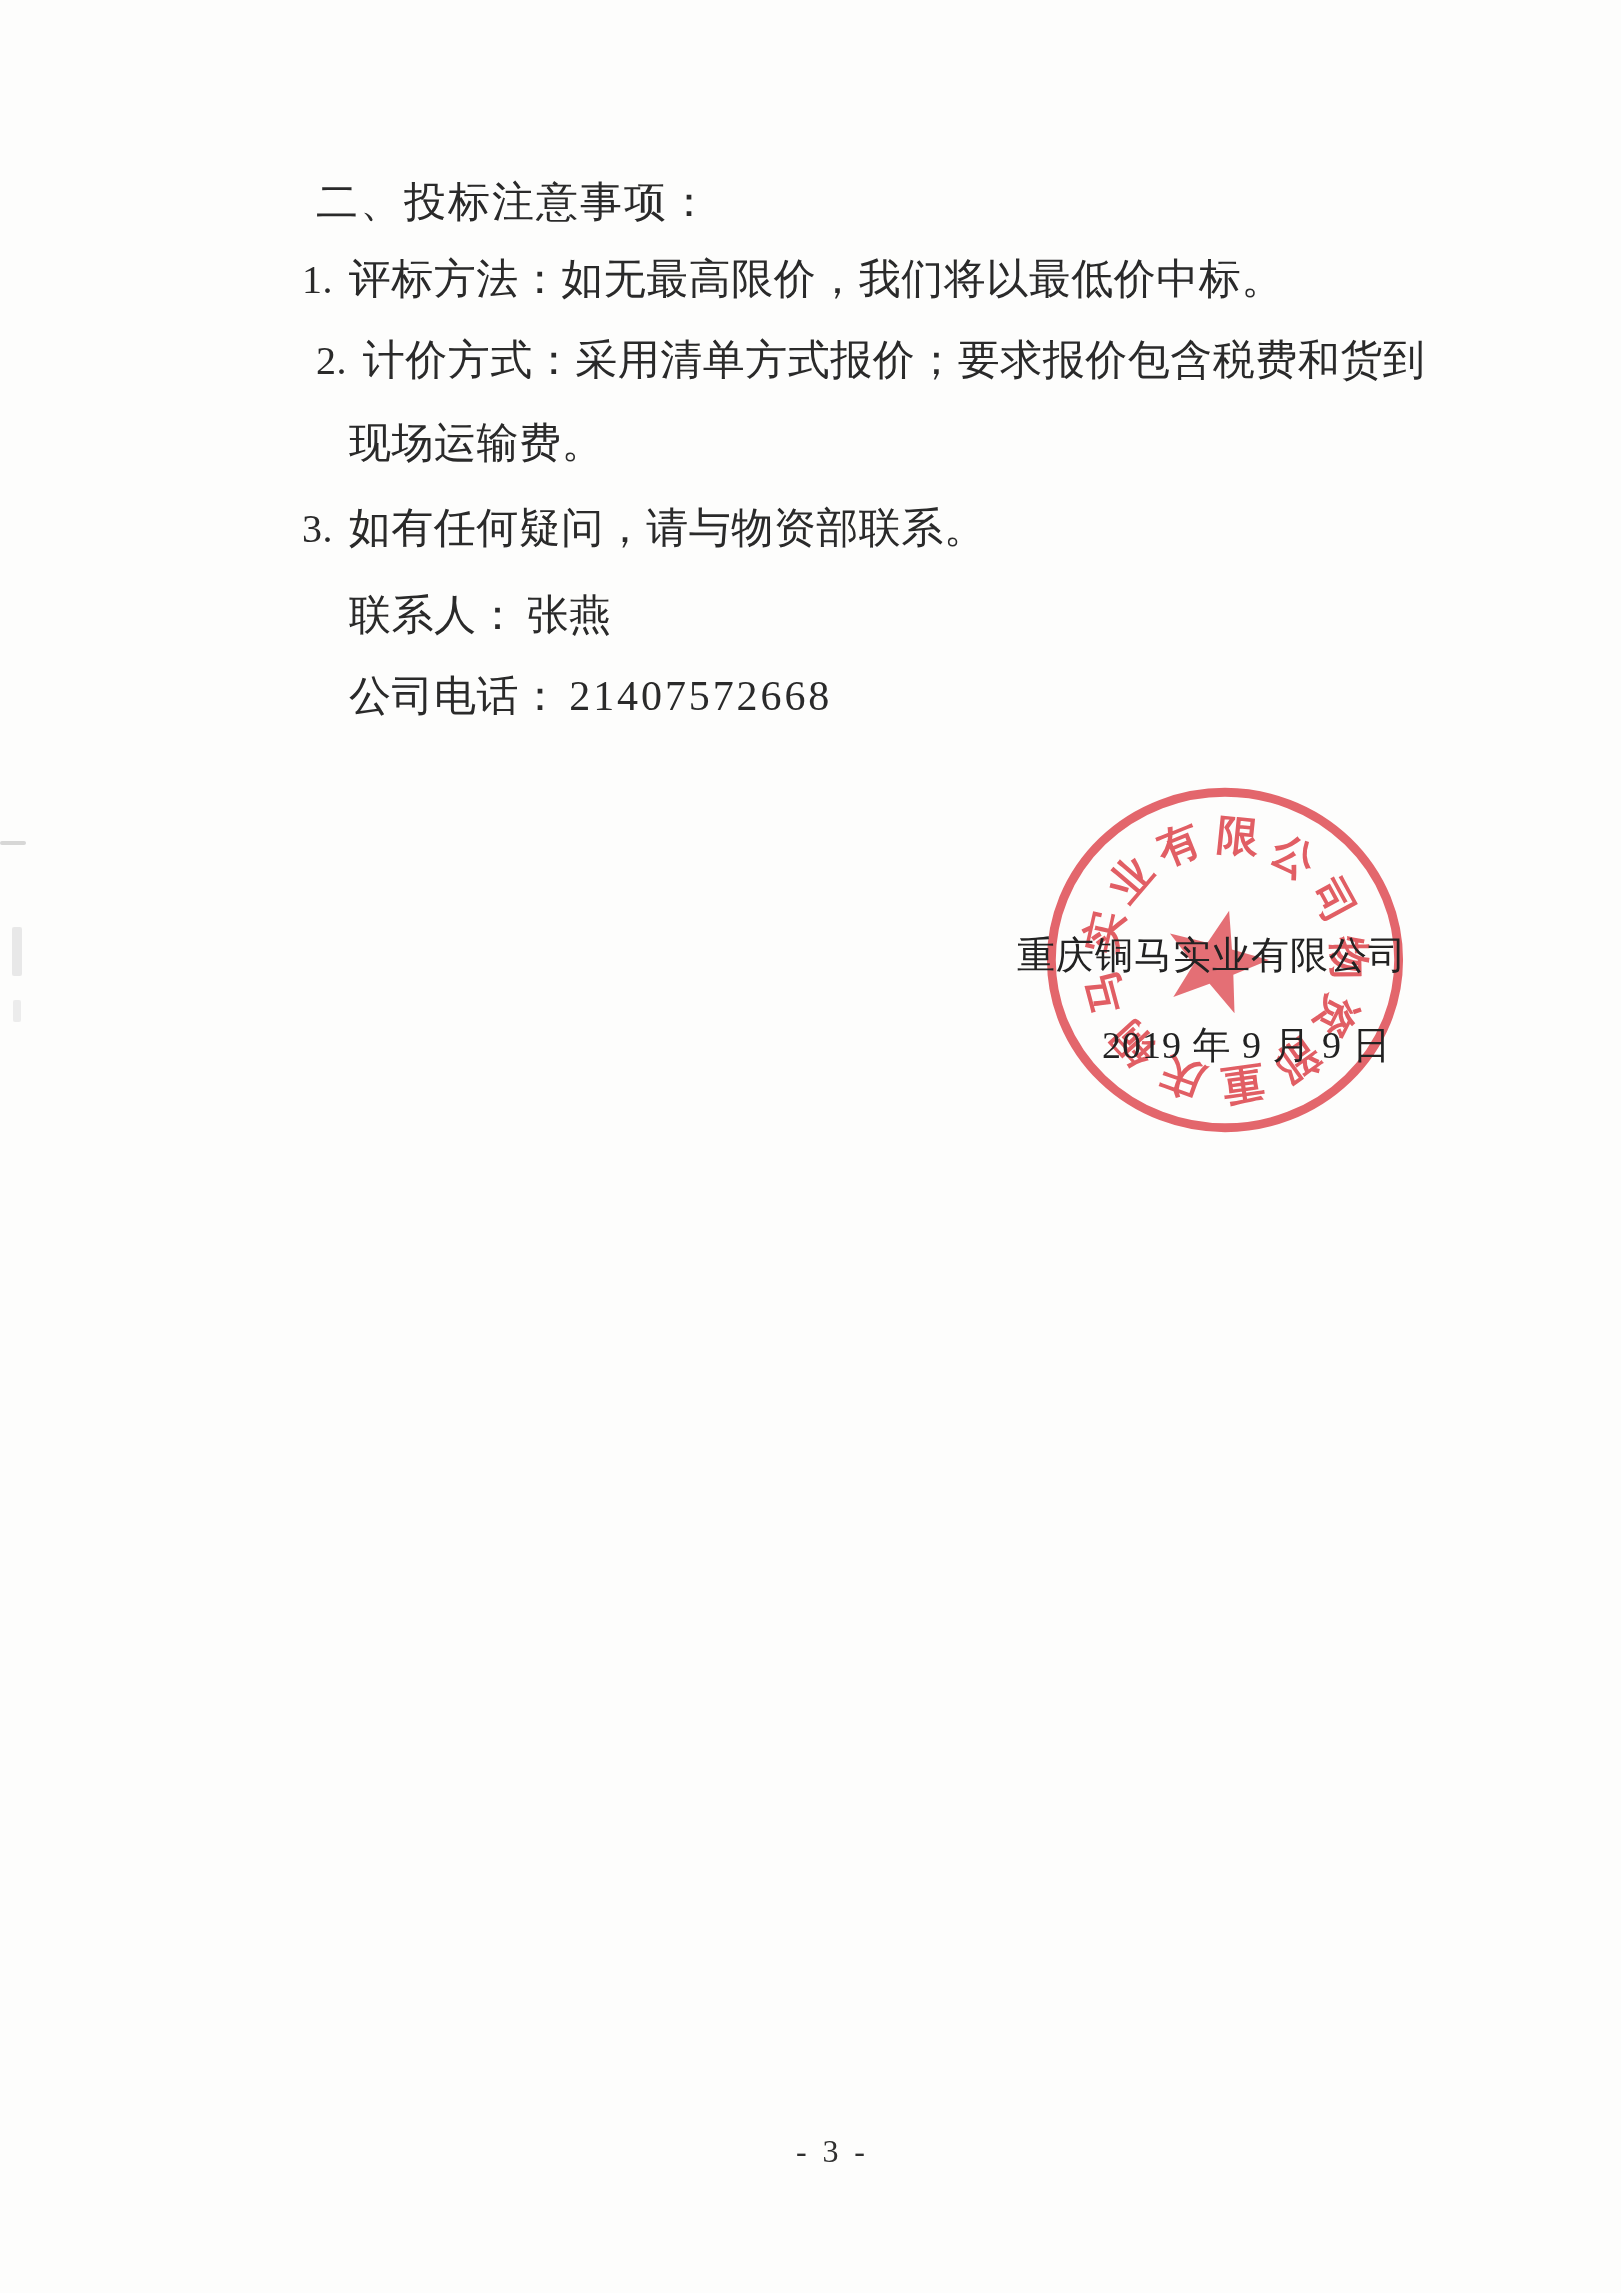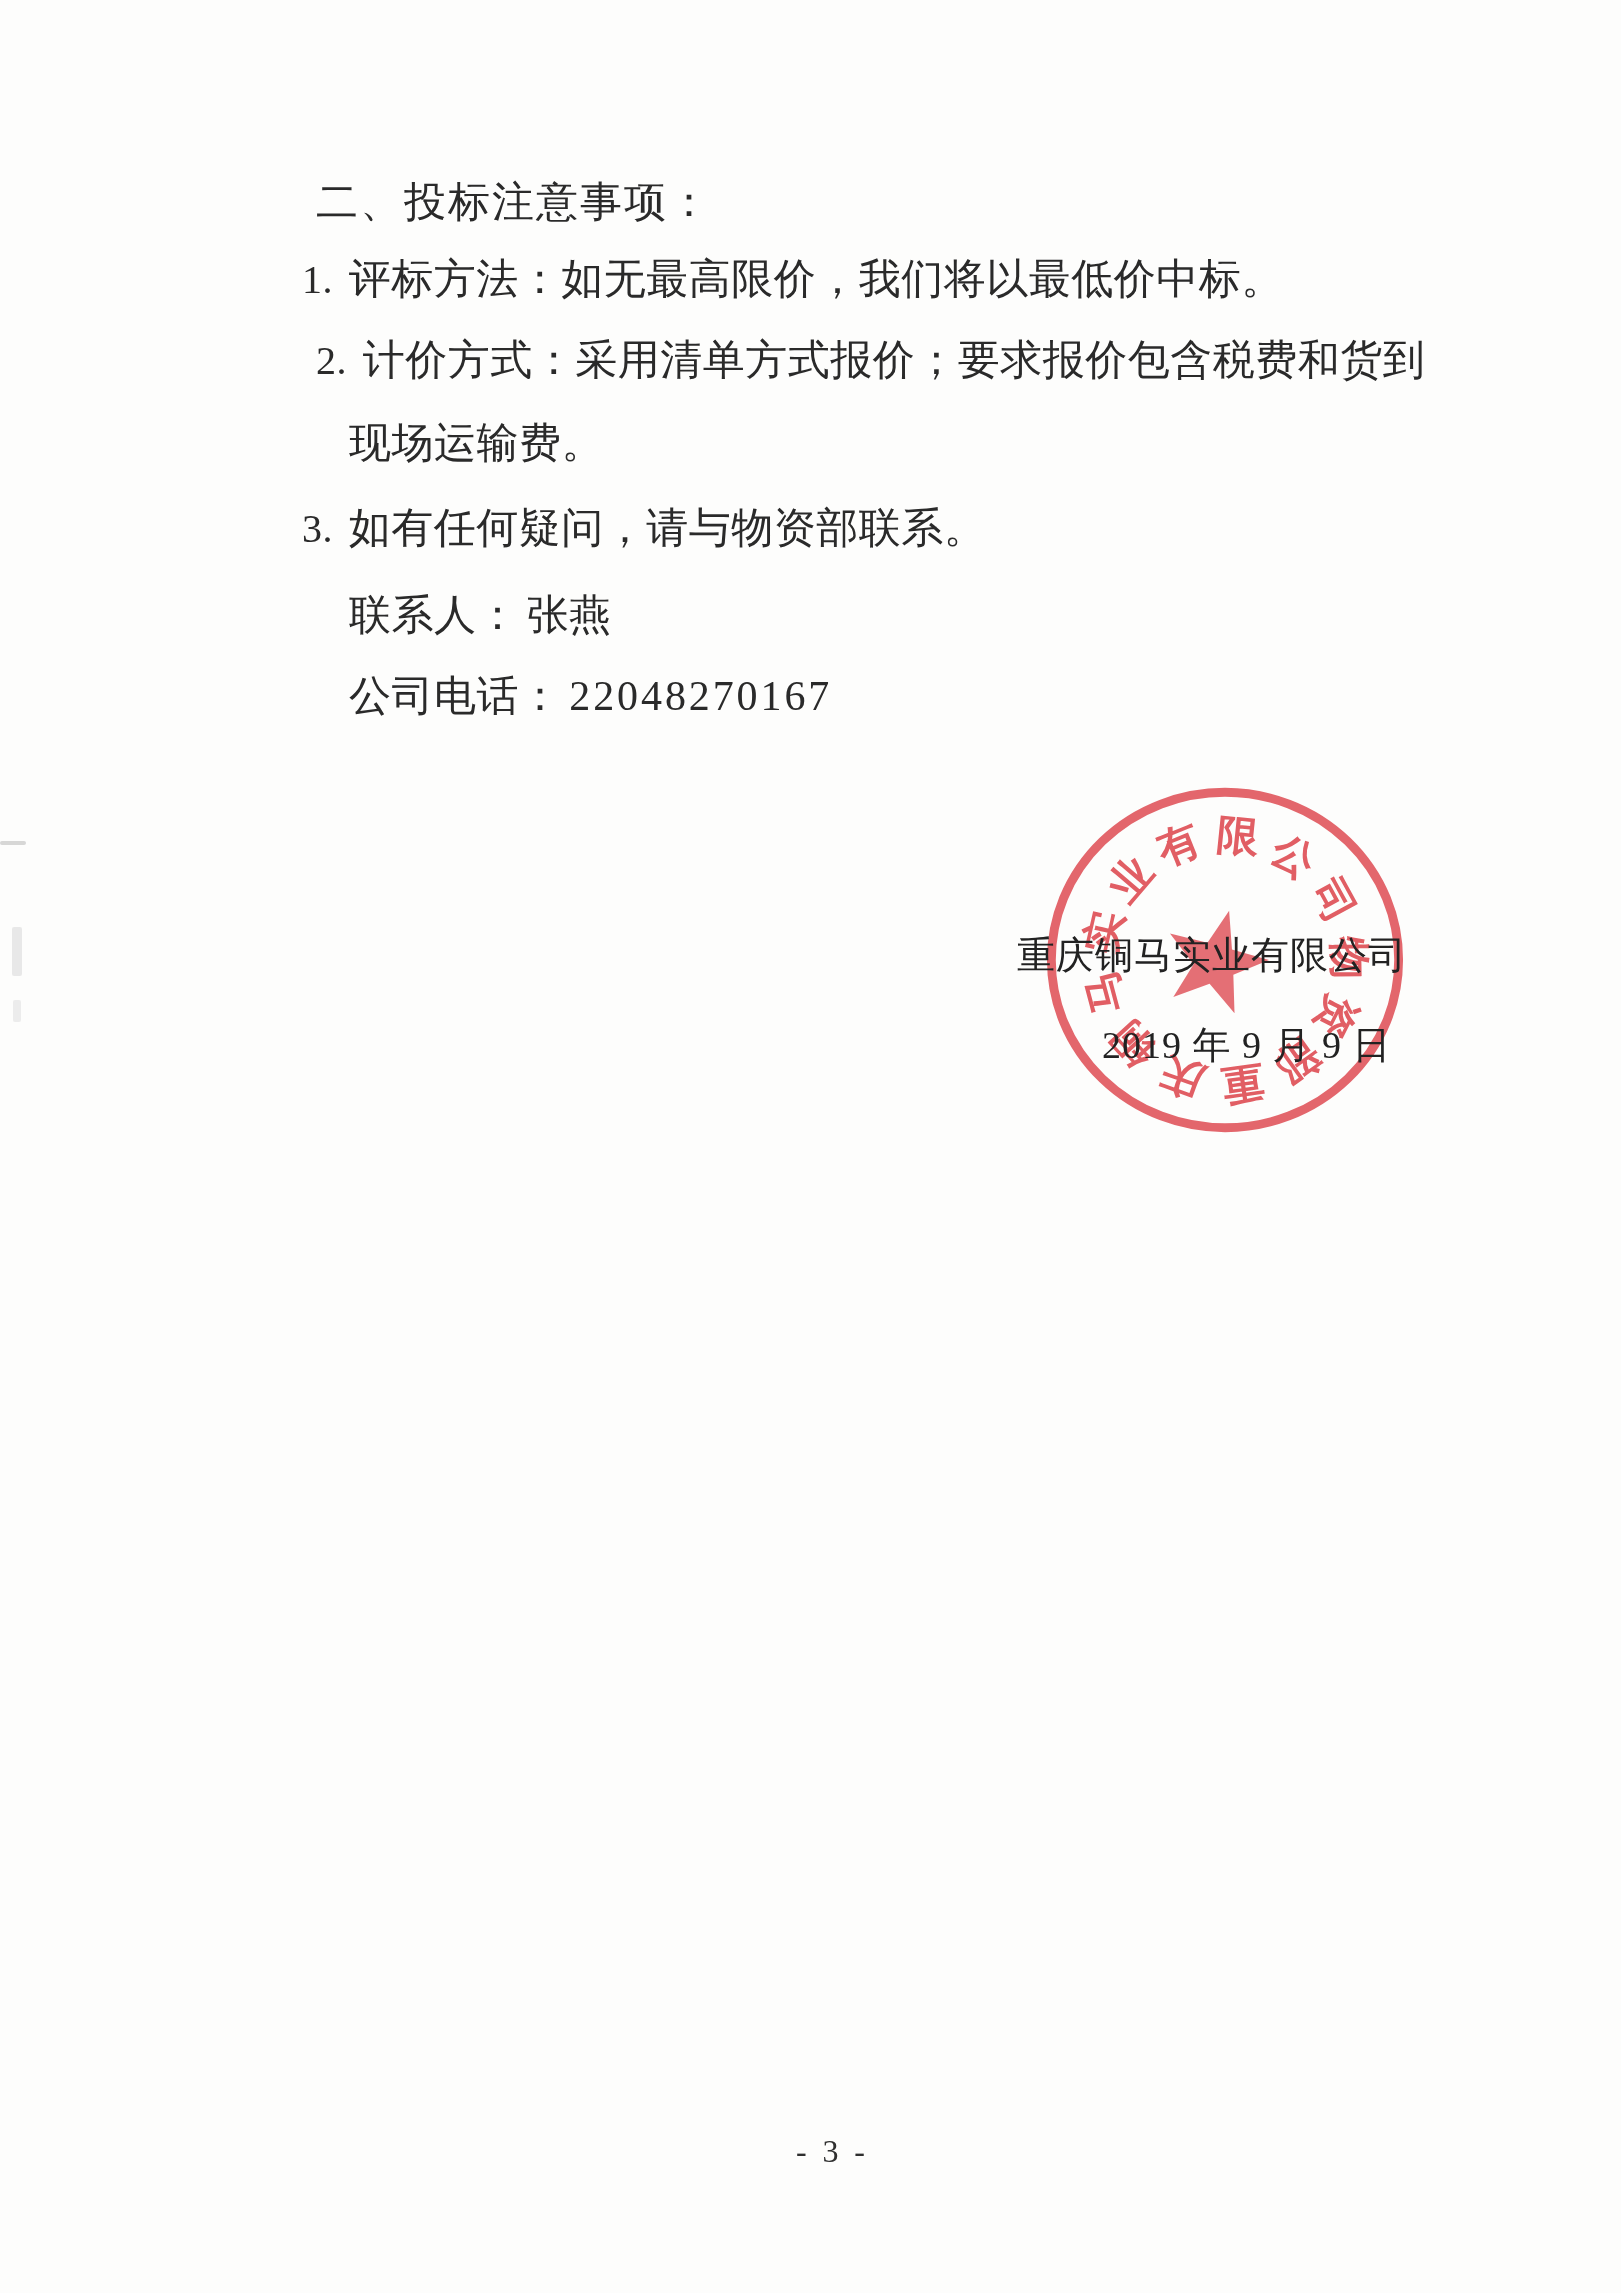--- a/index.html
+++ b/index.html
@@ -79,21 +79,21 @@
 
   <div class="doc-line" style="left:302px; top:505px;">
     <span class="num">3.</span><span>如有任何疑问，请与物资部联系。</span>
   </div>
 
   <div class="doc-line" style="left:349px; top:592px;">
     <span class="label">联系人：</span><span class="value">张燕</span>
   </div>
 
   <div class="doc-line" style="left:349px; top:673px;">
-    <span class="label">公司电话：</span><span class="value value-digits">22048270167</span>
+    <span class="label">公司电话：</span><span class="value value-digits">21407572668</span>
   </div>
 
   <div class="seal-wrap">
     <svg viewBox="0 0 420 420" xmlns="http://www.w3.org/2000/svg">
       <g opacity="0.9">
         <ellipse cx="210" cy="209" rx="177" ry="171" fill="none" stroke="#dc3d45" stroke-width="9" opacity="0.88"></ellipse>
         <polygon points="214.2,158.9 217.1,198.2 254.9,209.1 218.5,224.0 219.7,263.3 194.3,233.2 157.3,246.6 178.0,213.2 153.9,182.0 192.1,191.5" fill="#dc3d45" opacity="0.82"></polygon>
         <g>
           <text class="seal-ring-char" text-anchor="middle" dominant-baseline="central" transform="translate(227.7,334.7) rotate(172)">重</text>
           <text class="seal-ring-char" text-anchor="middle" dominant-baseline="central" transform="translate(167.2,328.5) rotate(199.7)">庆</text>

